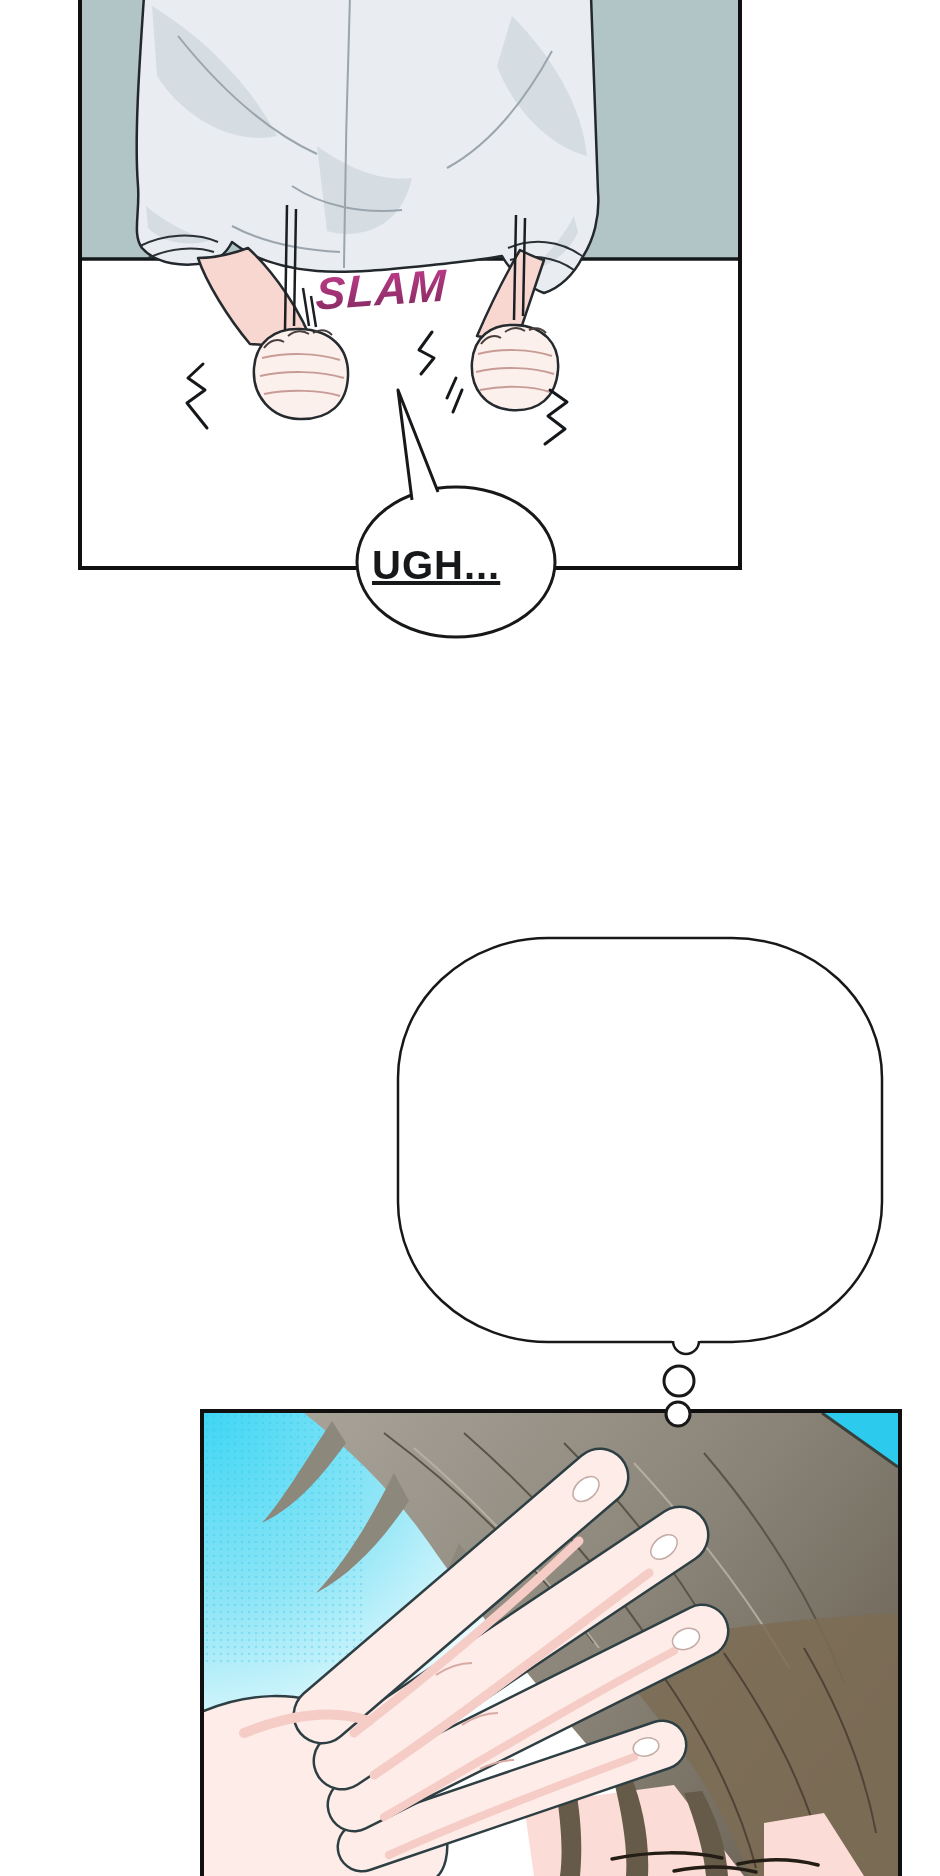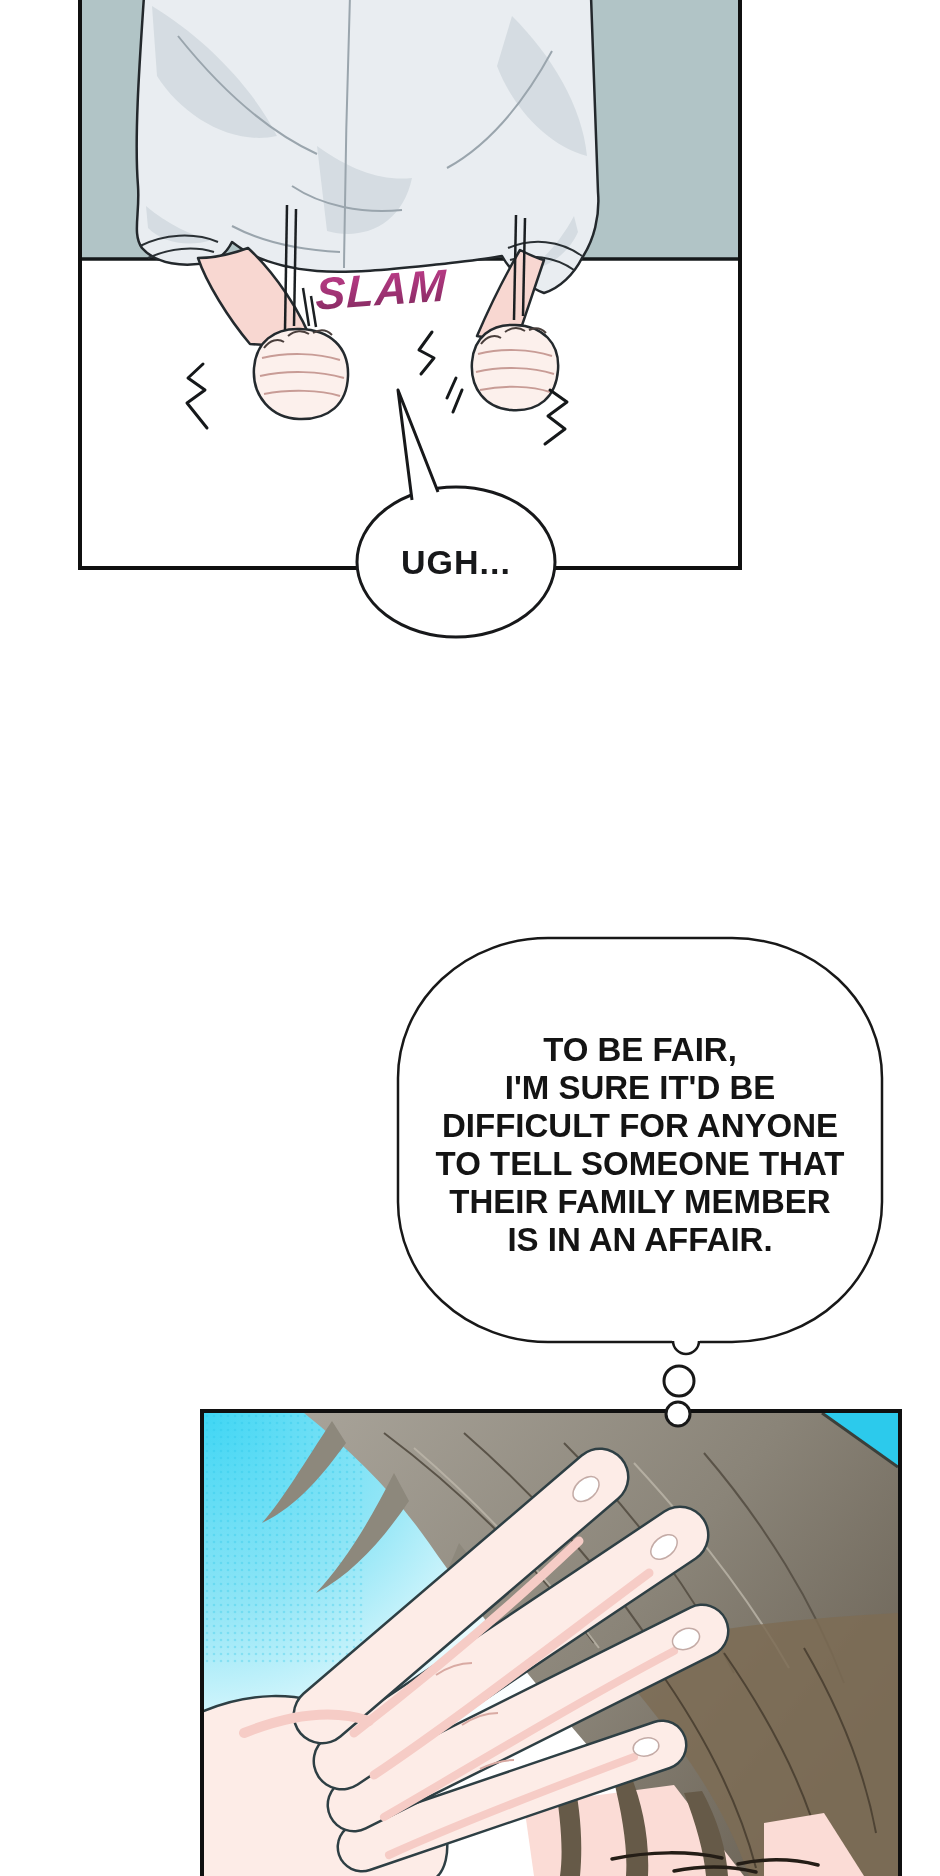--- a/index.html
+++ b/index.html
@@ -16,22 +16,22 @@
     position:absolute;left:306px;top:264px;width:150px;height:60px;z-index:2;
     font-size:45px;font-weight:800;font-style:italic;letter-spacing:1px;
     transform:rotate(-4deg) skewX(-5deg);
     background:linear-gradient(180deg,#c23e8c 0%,#99306f 55%,#6e2752 100%);
     -webkit-background-clip:text;background-clip:text;color:transparent;
     text-align:center;white-space:nowrap;
   }
   #ugh-svg{position:absolute;left:348px;top:372px;z-index:3;}
   .ugh-text{
     position:absolute;left:372px;top:543px;width:168px;z-index:4;
-    font-size:34px;font-weight:700;color:#17181a;text-align:center;
-    letter-spacing:1px;white-space:nowrap;
+    font-size:40px;font-weight:700;color:#17181a;
+    letter-spacing:1px;white-space:nowrap;text-decoration:underline;
   }
   #thought-svg{position:absolute;left:390px;top:928px;z-index:3;}
   .thought-text{
     position:absolute;left:420px;top:1031px;width:440px;z-index:4;
     font-size:33px;line-height:38px;font-weight:700;color:#141414;
     text-align:center;white-space:pre-line;letter-spacing:0px;
   }
 </style>
 </head>
 <body>
@@ -134,26 +134,20 @@
   </svg>
   <div class="ugh-text">UGH...</div>
 
   <svg id="thought-svg" width="500" height="502" viewBox="0 0 500 502">
     <rect x="8" y="10" width="484" height="404" rx="150" ry="140" fill="#ffffff" stroke="#181818" stroke-width="2.5"></rect>
     <rect x="282" y="406" width="28" height="12" fill="#ffffff"></rect>
     <path d="M 283,413 A 13 13 0 0 0 309,413" fill="#ffffff" stroke="#181818" stroke-width="2.5"></path>
     <circle cx="289" cy="453" r="15" fill="#ffffff" stroke="#181818" stroke-width="3"></circle>
     <circle cx="288" cy="486" r="12" fill="#ffffff" stroke="#181818" stroke-width="3"></circle>
   </svg>
-  <div class="thought-text">TO BE FAIR,
-I'M SURE IT'D BE
-DIFFICULT FOR ANYONE
-TO TELL SOMEONE THAT
-THEIR FAMILY MEMBER
-IS IN AN AFFAIR.</div>
 
   <div id="panel2" class="panel">
     <svg width="694" height="463" viewBox="0 0 694 463">
       <defs>
         <radialGradient id="cyg" gradientUnits="userSpaceOnUse" cx="0" cy="0" r="430">
           <stop offset="0" stop-color="#3fd6f4"></stop>
           <stop offset="0.45" stop-color="#8fe5f6"></stop>
           <stop offset="0.8" stop-color="#eafbfe"></stop>
           <stop offset="1" stop-color="#ffffff"></stop>
         </radialGradient>

